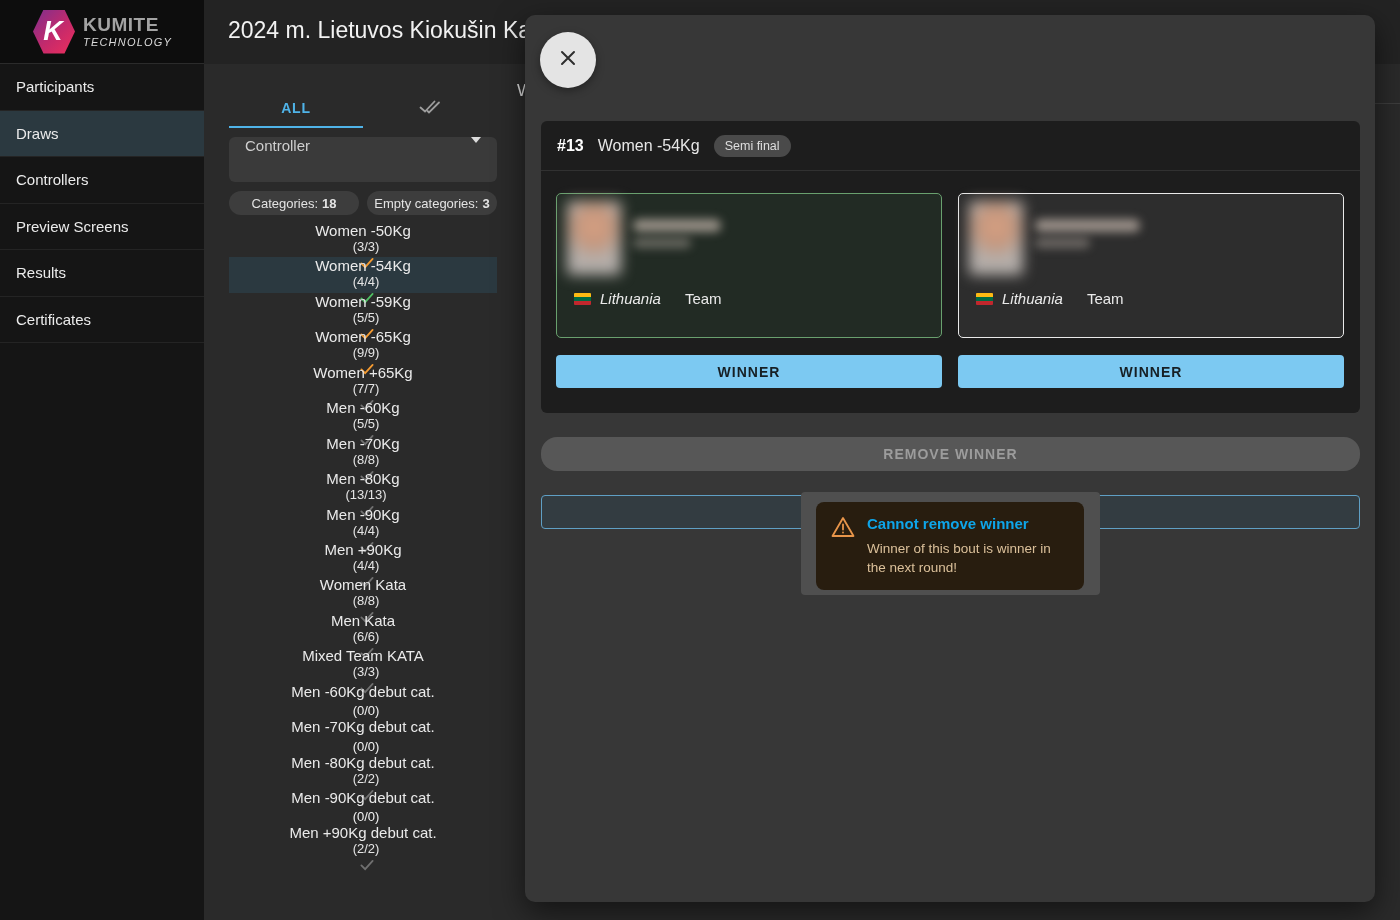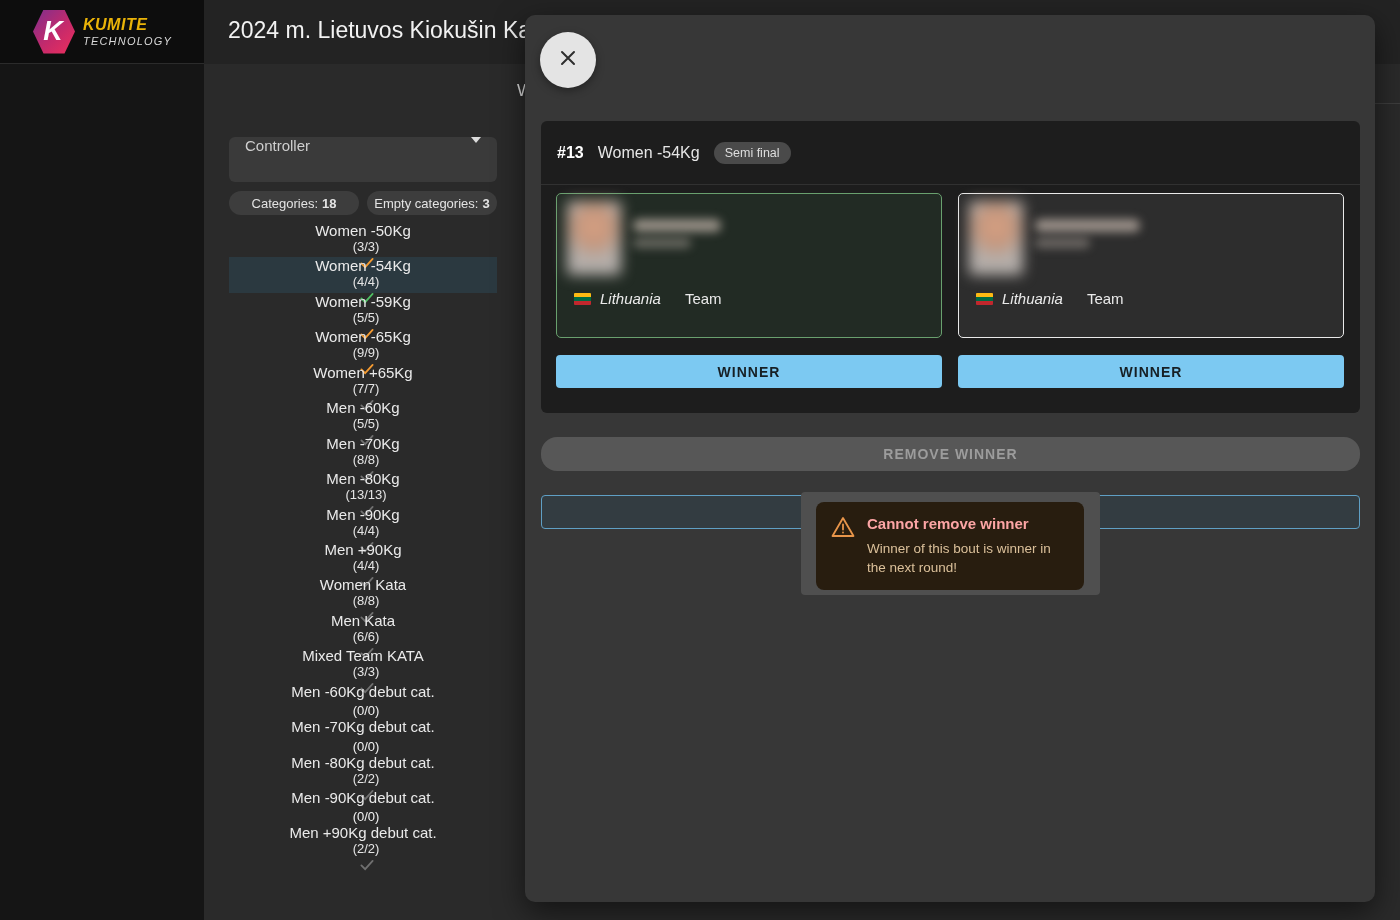--- a/index.html
+++ b/index.html
@@ -14,21 +14,21 @@
   #bg-partial-text { position:absolute; left:517px; top:81px; font-size:17px; color:#dcdcdc; z-index:1; }
 
   
   #sidebar { position:absolute; left:0; top:0; width:204px; height:920px; background:#151515; z-index:2; }
   #logo-block { height:64px; background:#0d0d0d; display:flex; align-items:center; padding-left:33px; border-bottom:1px solid #2b2b2b; }
   #logo-hex { width:42px; height:44px; background:linear-gradient(135deg,#7e2f8e 0%,#c52a6b 55%,#ee2f5c 100%);
     clip-path:polygon(25% 0%,75% 0%,100% 50%,75% 100%,25% 100%,0% 50%);
     display:flex; align-items:center; justify-content:center; }
   #logo-hex span { color:#fff; font-weight:bold; font-style:italic; font-size:27px; transform:translateX(-1px); }
   #logo-text { margin-left:8px; line-height:1; }
-  #logo-text .l1 { color:#eab308; font-weight:bold; font-style:italic; font-size:16px; letter-spacing:0.5px; }
+  #logo-text .l1 { color:#a3a3a3; font-weight:bold; font-size:19px; letter-spacing:0.5px; }
   #logo-text .l2 { color:#d9d9d9; font-style:italic; font-size:11px; letter-spacing:1.2px; margin-top:3px; }
   .nav-item { height:46.5px; display:flex; align-items:center; padding-left:16px;
     color:#ebebeb; font-size:15px; border-bottom:1px solid #242424; cursor:pointer; }
   .nav-item.active { background:#2b3940; }
 
   
   #tabs { position:absolute; left:229px; top:88px; width:268px; height:40px; z-index:1; display:flex; }
   .tab { width:134px; display:flex; align-items:center; justify-content:center; cursor:pointer; }
   #tab-all { color:#4fb3e8; font-size:14px; font-weight:bold; letter-spacing:0.8px; }
   #tab-underline { position:absolute; left:0; top:38px; width:134px; height:2px; background:#4fb3e8; }
@@ -49,21 +49,21 @@
   .cat-check { width:18px; height:18px; margin-left:8px; display:flex; align-items:center; }
   .cat-check svg { width:18px; height:18px; }
 
   
   #modal { position:absolute; left:525px; top:15px; width:850px; height:887px; background:#373737;
     border-radius:10px; box-shadow:0 10px 30px rgba(0,0,0,0.55); z-index:10; }
   #close-btn { position:absolute; left:15px; top:17px; width:56px; height:56px; border-radius:50%;
     background:#e4e4e4; display:flex; align-items:center; justify-content:center; cursor:pointer;
     box-shadow:0 3px 8px rgba(0,0,0,0.35); }
   #bout-card { position:absolute; left:16px; top:106px; width:819px; height:292px; background:#1d1d1d; border-radius:6px; }
-  #bout-header { height:64px; display:flex; align-items:center; padding:0 16px; border-bottom:1px solid #313131; }
+  #bout-header { height:50px; display:flex; align-items:center; padding:0 16px; border-bottom:1px solid #313131; }
   #bout-number { color:#fff; font-weight:bold; font-size:16px; }
   #bout-category { color:#e6e6e6; font-size:16px; margin-left:14px; }
   #round-chip { margin-left:14px; background:#4a4a4a; color:#dedede; font-size:12.5px;
     padding:4px 11px; border-radius:12px; }
   .fighter-card { position:absolute; top:72px; width:386px; height:145px; border-radius:5px; }
   #fighter-card-1 { left:15px; background:#222b24; border:1px solid #69a06e; }
   #fighter-card-2 { left:417px; background:#2d2d2d; border:1px solid #e9e9e9; }
   .fighter-photo { position:absolute; left:10px; top:7px; width:54px; height:74px; border-radius:4px;
     background:radial-gradient(ellipse 60% 45% at 50% 35%, #d9a68a 0%, #c79478 45%, #b4aeaa 100%);
     filter:blur(7px); }
@@ -82,21 +82,21 @@
   #winner-btn-1 { left:15px; } #winner-btn-2 { left:417px; }
   #remove-winner-btn { position:absolute; left:16px; top:422px; width:819px; height:34px; border:none;
     border-radius:16px; background:#575757; color:#9c9c9c; font-size:14px; font-weight:bold;
     letter-spacing:1px; font-family:inherit; }
   #outlined-btn { position:absolute; left:16px; top:480px; width:819px; height:34px; border-radius:4px;
     border:1px solid #5f9fc4; background:#333c41; cursor:pointer; }
   #tooltip-wrap { position:absolute; left:276px; top:477px; width:299px; height:103px; background:#4f4f4f; border-radius:4px; }
   #tooltip { position:absolute; left:15px; top:10px; width:268px; height:88px; background:#281d0f;
     border-radius:8px; padding:13px 14px 0 51px; }
   #tooltip-icon { position:absolute; left:15px; top:14px; width:24px; height:22px; }
-  #tooltip-title { color:#fca5a5; font-size:15px; font-weight:bold; }
+  #tooltip-title { color:#0ea5e9; font-size:15px; font-weight:bold; }
   #tooltip-body { color:#dbc09a; font-size:13.5px; line-height:1.42; margin-top:7px; }
 </style>
 </head>
 <body>
 
 <div id="page">
 
   <div id="app-header">
     <div id="page-title">2024 m. Lietuvos Kiokušin Karate čempionatas</div>
   </div>
@@ -106,22 +106,54 @@
   <div id="sidebar">
     <div id="logo-block">
       <div id="logo-hex">
           <span>K</span>
         </div>
       <div id="logo-text">
         <div class="l1">KUMITE</div>
         <div class="l2">TECHNOLOGY</div>
       </div>
     </div>
-  </div>
-
+    <nav id="sidebar-nav">
+        <div class="nav-item">
+          <span>Participants</span>
+        </div>
+        <div class="nav-item active">
+          <span>Draws</span>
+        </div>
+        <div class="nav-item">
+          <span>Controllers</span>
+        </div>
+        <div class="nav-item">
+          <span>Preview Screens</span>
+        </div>
+        <div class="nav-item">
+          <span>Results</span>
+        </div>
+        <div class="nav-item">
+          <span>Certificates</span>
+        </div>
+      </nav>
+  </div>
+
+  <div id="tabs">
+    <div class="tab" id="tab-all">ALL</div>
+    <div class="tab" id="tab-done">
+      <span>
+        <svg width="24" height="24" viewBox="0 0 24 24" fill="none" stroke="#9e9e9e" stroke-width="1.8" stroke-linecap="round">
+          <path d="M2.5 13.5 L7 17.5 L16.5 7.5"></path>
+          <path d="M9.5 17 L11 18.5 L21 8.5"></path>
+        </svg>
+      </span>
+    </div>
+    <div id="tab-underline"></div>
+  </div>
 
   <div id="controller-select">
     <span class="lbl">Controller</span>
     <span class="caret-down"></span>
   </div>
 
   <div id="chips">
     <div class="chip">
       <span>Categories:</span>
         <b>18</b>

